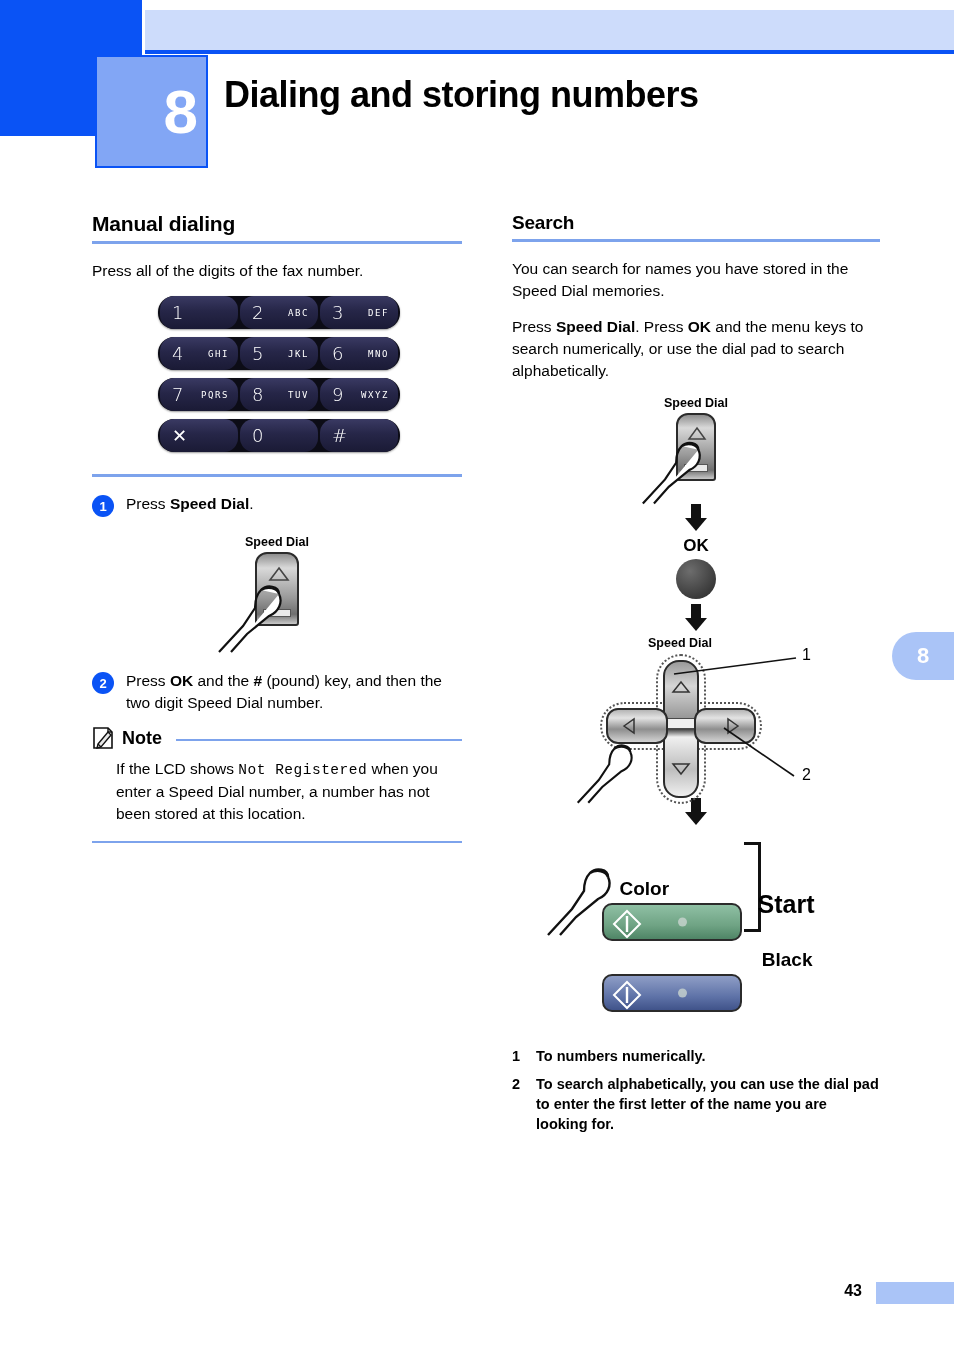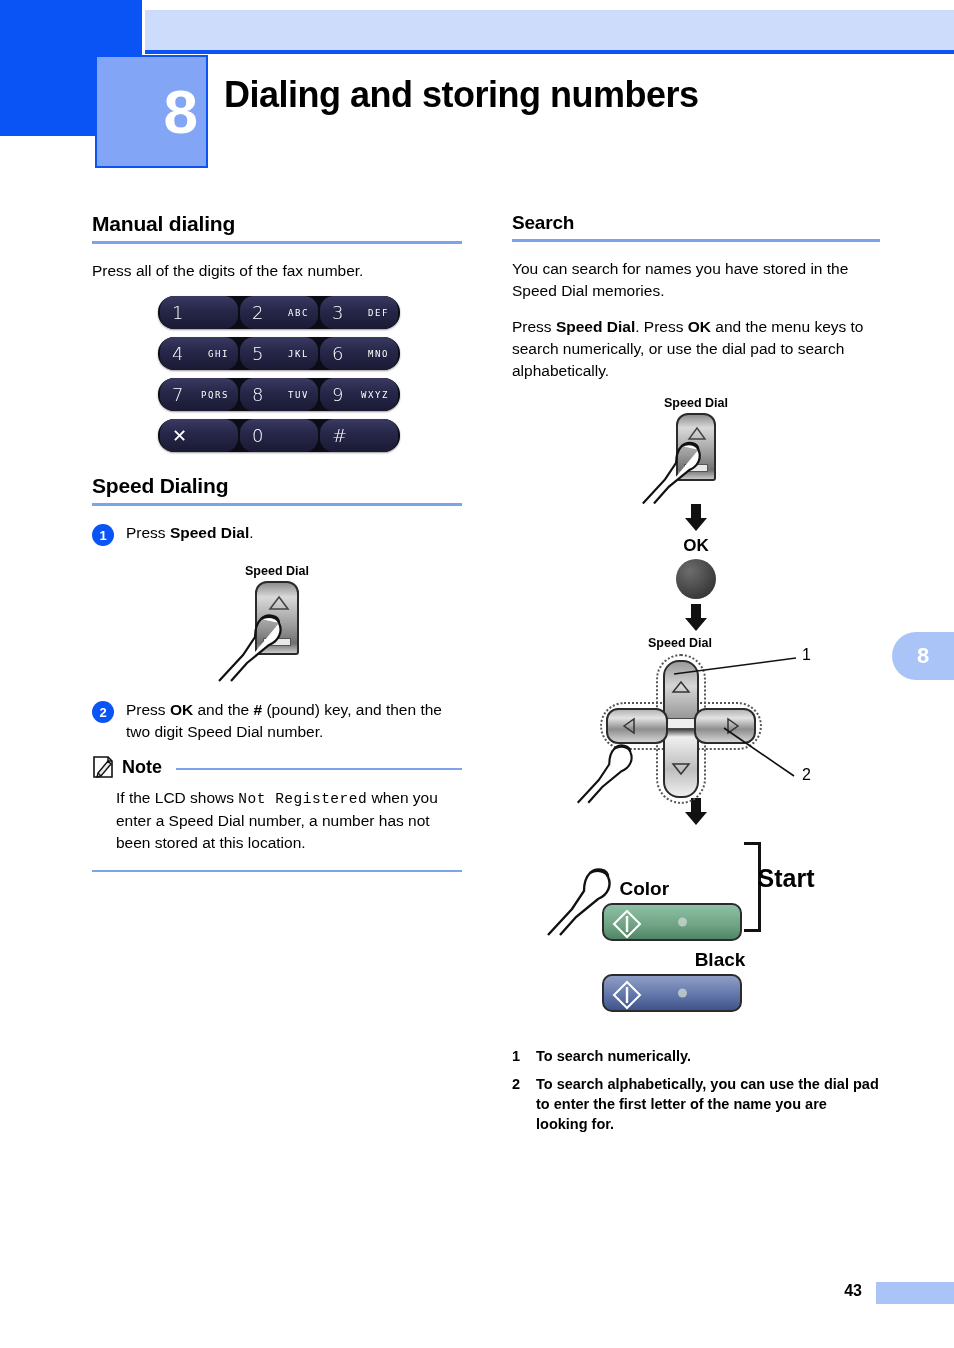--- a/index.html
+++ b/index.html
@@ -98,21 +98,21 @@
   .callout{position:absolute;font-size:16px;}
 
   
   .start-wrap{position:relative;width:215px;margin-top:4px;}
   .btn-start{width:140px;height:38px;border-radius:10px;position:relative;
      border:2px solid #2b2b2b;box-sizing:border-box;}
   .btn-color{background:linear-gradient(180deg,#8fc0a4,#6fa384 60%,#4f8566);}
   .btn-black{background:linear-gradient(180deg,#8f9ec6,#5f73a8 60%,#40538a);}
   .btn-dot{position:absolute;left:74px;top:50%;transform:translateY(-50%);
      width:9px;height:9px;border-radius:50%;background:#c9d4cf;opacity:.8;}
-  .start-label{position:absolute;left:160px;top:30px;font-size:25px;font-weight:bold;}
+  .start-label{position:absolute;left:160px;top:56px;font-size:25px;font-weight:bold;}
   .bracket{position:absolute;left:146px;top:8px;width:14px;height:84px;
      border:3px solid #111;border-left:none;}
 
   
   .fn{display:flex;gap:14px;font-size:14.5px;font-weight:bold;line-height:1.38;margin-bottom:8px;}
   .fn-num{flex:0 0 10px;}
 
   
   .side-tab{position:absolute;right:0;top:632px;width:62px;height:48px;
      background:#aac4f7;border-radius:24px 0 0 24px;display:flex;align-items:center;
@@ -189,21 +189,20 @@
           </div>
           <div class="kp-key">
             <span class="kp-dig">0</span>
           </div>
           <div class="kp-key">
             <span class="kp-dig">#</span>
           </div>
         </div>
       </div>
 
-    <h2 class="sub">Speed Dialing</h2>
     <div class="rule-blue"></div>
 
     <div class="step">
       <div class="step-num">1</div>
       <div class="step-txt">
         <span>Press </span><b>Speed Dial</b><span>.</span>
       </div>
     </div>
 
     <div class="illus" style="margin:18px 0 26px 0;">
@@ -339,21 +338,21 @@
         </div>
         <div style="position:relative;height:44px;">
           <div class="btn-start btn-color" style="position:absolute;left:4px;top:0;">
             <svg width="30" height="30" viewBox="0 0 30 30" style="position:absolute;left:8px;top:4px;">
               <polygon points="15,2 28,15 15,28 2,15" fill="none" stroke="#fff" stroke-width="2"></polygon>
               <line x1="15" y1="7" x2="15" y2="23" stroke="#fff" stroke-width="2.4"></line>
             </svg>
             <div class="btn-dot"></div>
           </div>
         </div>
-        <div style="text-align:center;margin-left:30px;margin-top:2px;">
+        <div style="text-align:right;margin-left:30px;margin-top:2px;">
           <div class="lbl-col">Black</div>
         </div>
         <div style="position:relative;height:46px;">
           <div class="btn-start btn-black" style="position:absolute;left:4px;top:0;">
             <svg width="30" height="30" viewBox="0 0 30 30" style="position:absolute;left:8px;top:4px;">
               <polygon points="15,2 28,15 15,28 2,15" fill="none" stroke="#fff" stroke-width="2"></polygon>
               <line x1="15" y1="7" x2="15" y2="23" stroke="#fff" stroke-width="2.4"></line>
             </svg>
             <div class="btn-dot"></div>
           </div>
@@ -364,21 +363,21 @@
           <path d="M62 16 C62 8 50 6 44 12 C39 17 38 24 38 30 L26 48 L2 74" fill="none" stroke="#111" stroke-width="2.4"></path>
           <path d="M62 16 C66 24 62 34 52 38 L30 56 L14 74" fill="#fff" stroke="#111" stroke-width="2.4"></path>
           <path d="M44 12 C51 8 60 10 62 16" fill="#fff" stroke="#111" stroke-width="2.4"></path>
         </svg>
       </div>
     </div>
 
     <div style="margin-top:26px;" id="footnotes">
         <div class="fn">
           <div class="fn-num">1</div>
-          <div>To search numerically.</div>
+          <div>To numbers numerically.</div>
         </div>
         <div class="fn">
           <div class="fn-num">2</div>
           <div>To search alphabetically, you can use the dial pad to enter the first letter of the name you are looking for.</div>
         </div>
       </div>
 
   </div>
 
   <div class="side-tab">8</div>

